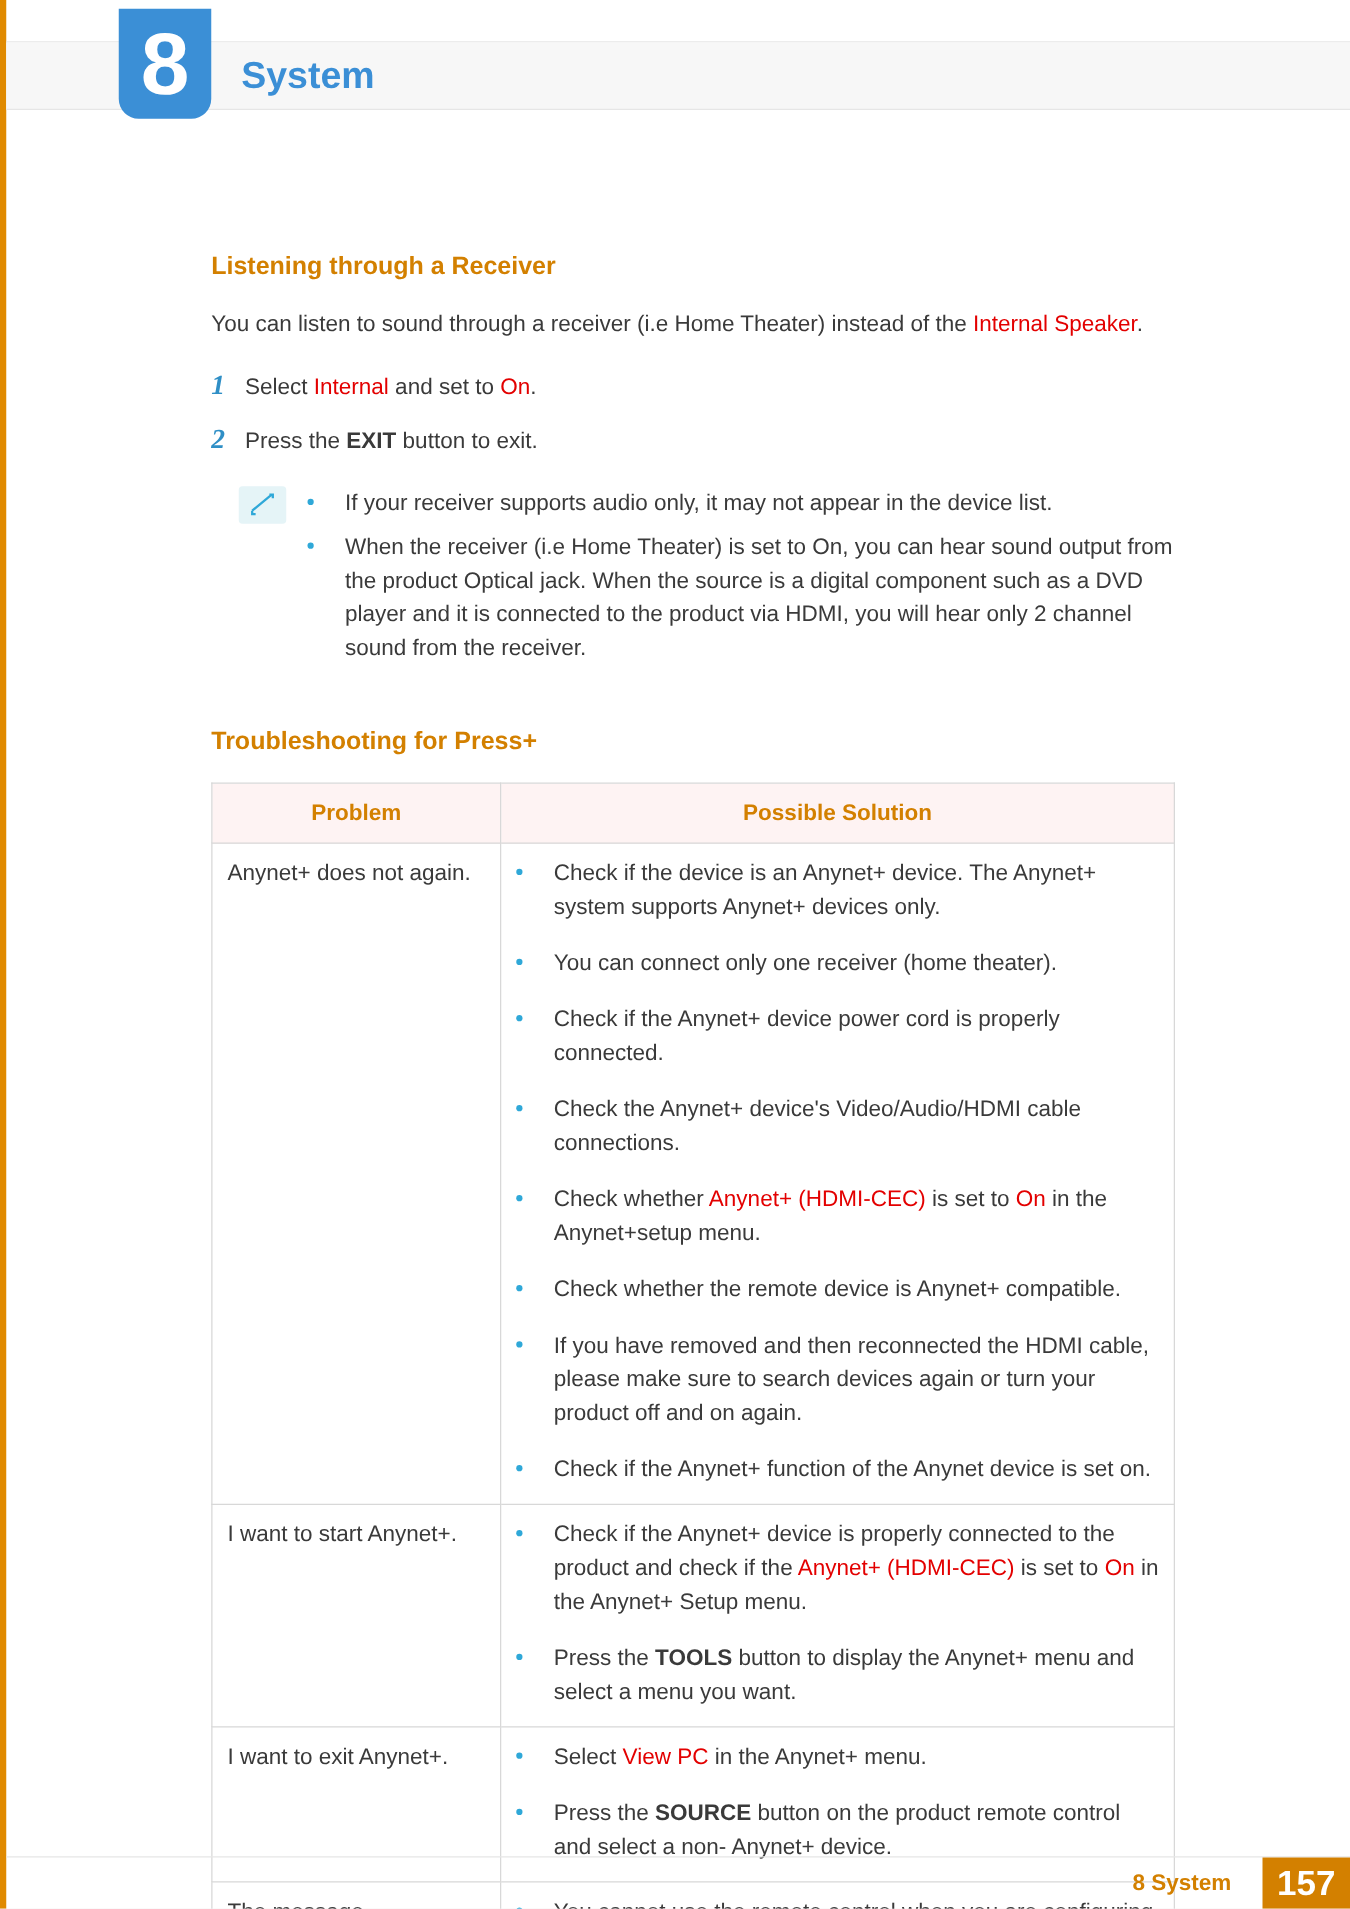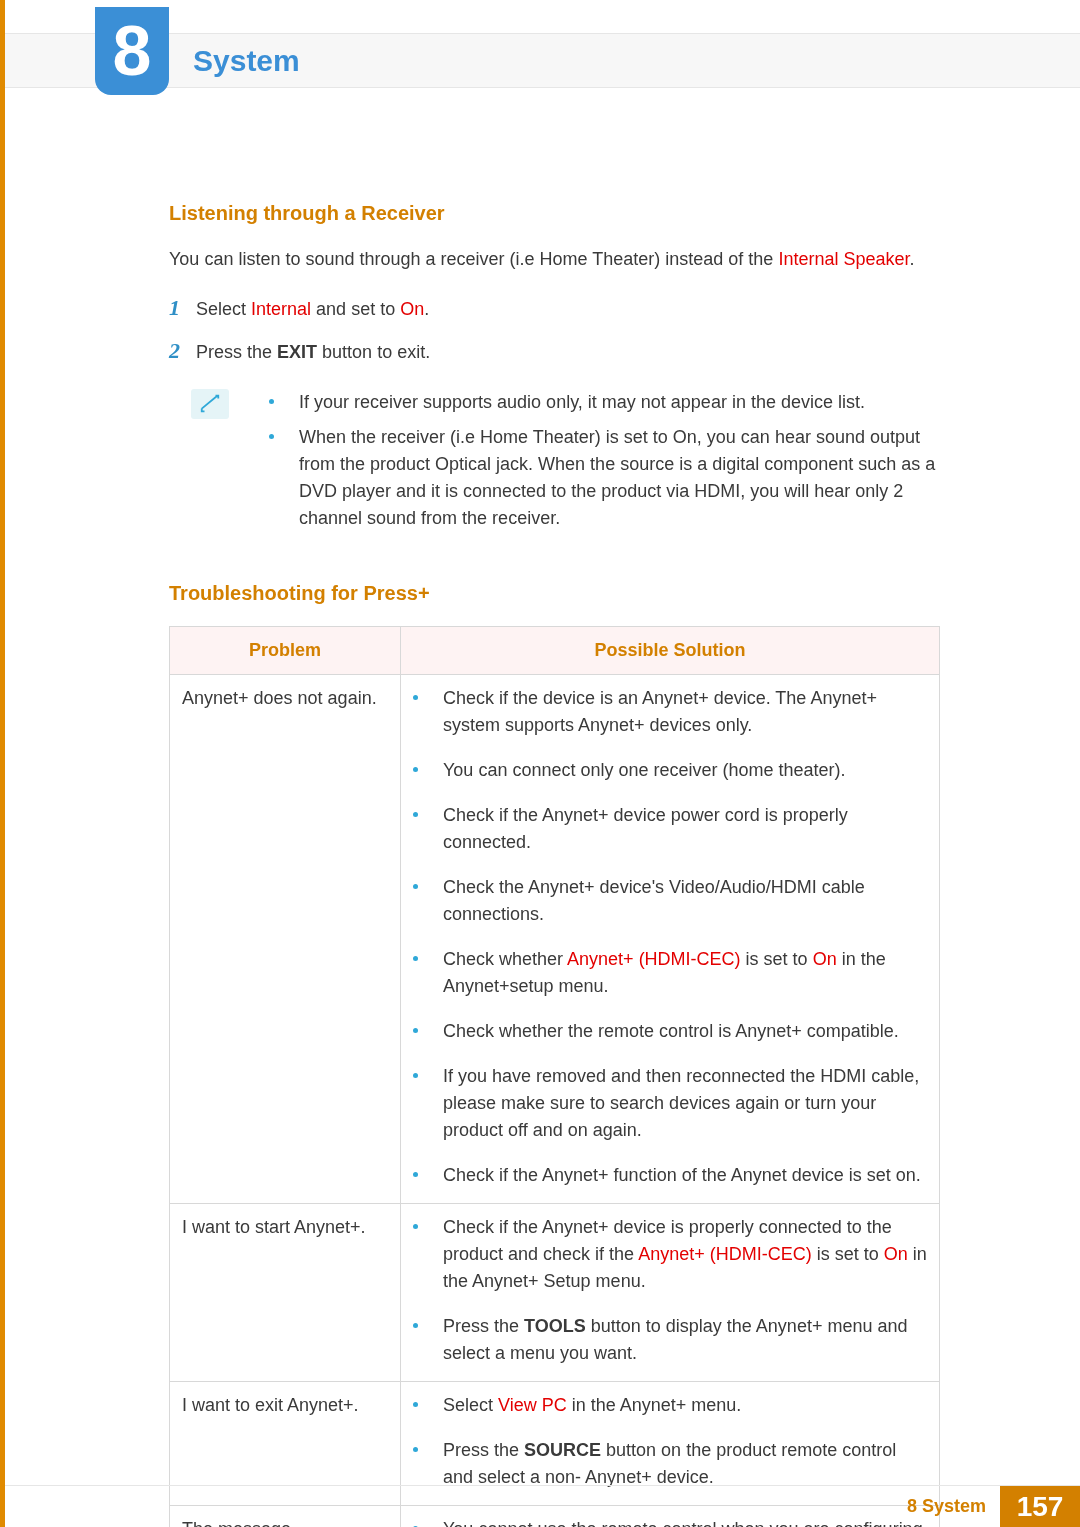--- a/index.html
+++ b/index.html
@@ -63,21 +63,21 @@
     color: #2f8fc6;
     font-style: italic;
     font-weight: bold;
     font-family: Georgia, "Times New Roman", serif;
     font-size: 22px;
     display: inline-block;
     width: 22px;
   }
   .note-block {
     display: flex;
-    gap: 40px;
+    gap: 17px;
     padding-left: 22px;
     margin-bottom: 38px;
   }
   .note-icon {
     width: 38px; height: 30px;
     background: #e5f4f7;
     border-radius: 3px;
     display: flex; align-items: center; justify-content: center;
     flex: 0 0 auto;
   }
@@ -125,26 +125,27 @@
     align-items: stretch;
   }
   .footer-label {
     display: flex; align-items: center;
     color: #d38000;
     font-weight: bold;
     font-size: 18px;
     padding-right: 14px;
   }
   .footer-page {
-    width: 80px;
+    width: 70px;
     background: #d38000;
     color: #fff;
     display: flex; align-items: center; justify-content: center;
     font-size: 28px;
     font-weight: bold;
+    margin-left: 11px;
   }
 </style>
 </head>
 <body>
 
 <div class="page">
   <div class="top-line"></div>
   <div class="header-bar">
     <div class="chapter-badge">
       <span>8</span>
@@ -201,21 +202,21 @@
           <td>Anynet+ does not again.</td>
           <td>
             <ul class="bullets-cyan">
               <li>Check if the device is an Anynet+ device. The Anynet+ system supports Anynet+ devices only.</li>
               <li>You can connect only one receiver (home theater).</li>
               <li>Check if the Anynet+ device power cord is properly connected.</li>
               <li>Check the Anynet+ device's Video/Audio/HDMI cable connections.</li>
               <li>
                 <span>Check whether </span><span class="strong-red">Anynet+ (HDMI-CEC)</span><span> is set to </span><span class="strong-red">On</span><span> in the Anynet+setup menu.</span>
               </li>
-              <li>Check whether the remote control is Anynet+ compatible.</li>
+              <li>Check whether the remote device is Anynet+ compatible.</li>
               <li>If you have removed and then reconnected the HDMI cable, please make sure to search devices again or turn your product off and on again.</li>
               <li>Check if the Anynet+ function of the Anynet device is set on.</li>
             </ul>
           </td>
         </tr>
         <tr>
           <td>I want to start Anynet+.</td>
           <td>
             <ul class="bullets-cyan">
               <li>

